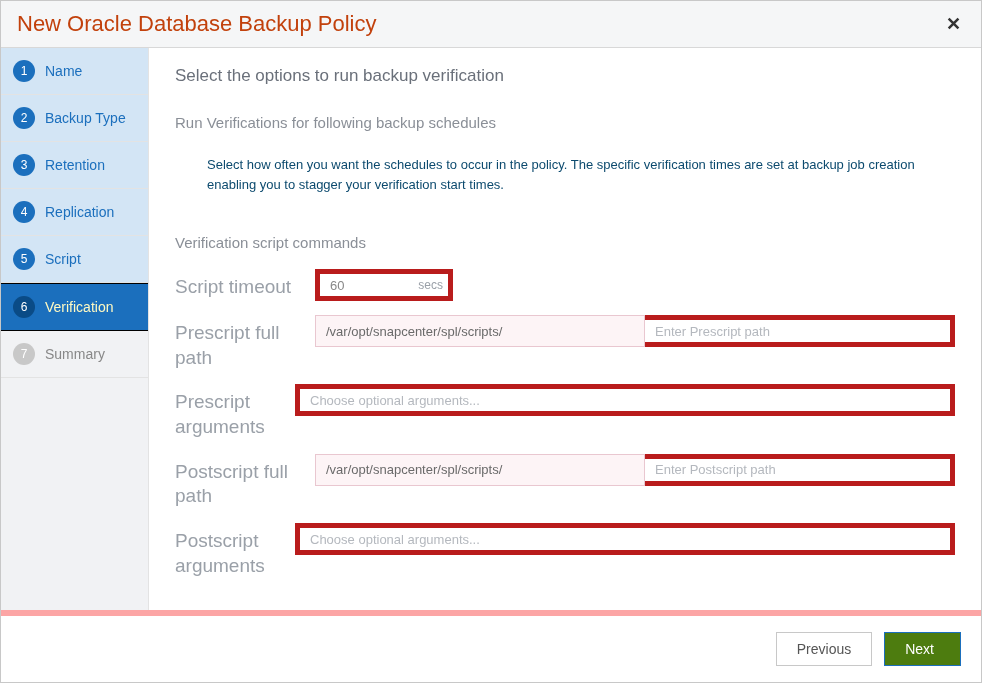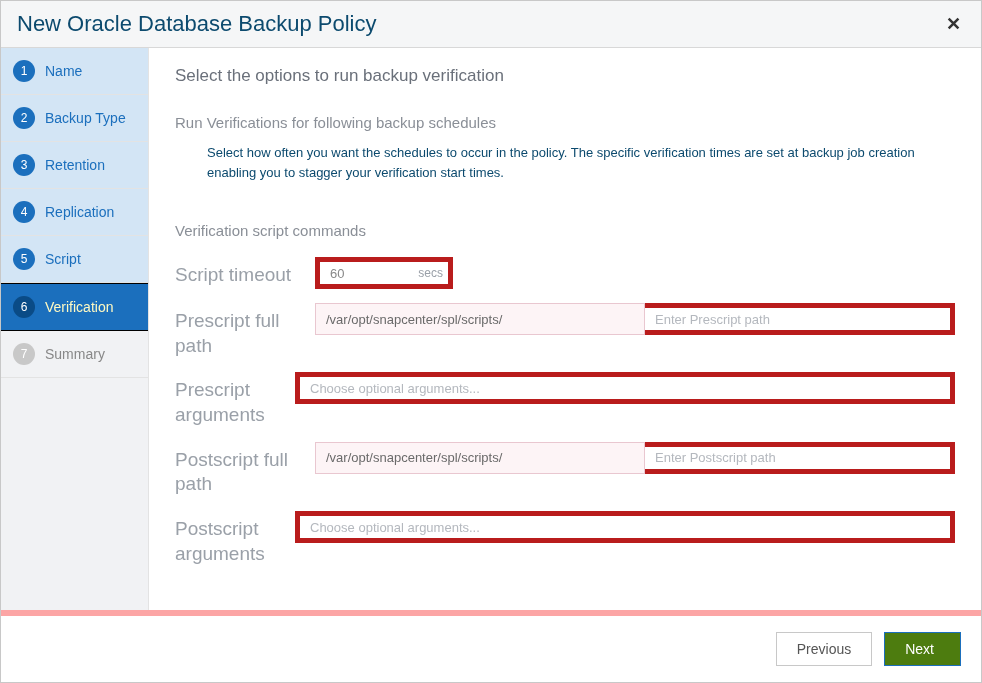--- a/index.html
+++ b/index.html
@@ -24,21 +24,21 @@
     background: #f5f6f7;
     border-bottom: 1px solid #d8d8d8;
     padding: 10px 16px;
     display: flex;
     align-items: center;
     justify-content: space-between;
   }
   .titlebar h1 {
     font-size: 22px;
     font-weight: 400;
-    color: #0c4a6e;
+    color: #c2410c;
   }
   .close-x {
     font-size: 18px;
     color: #333;
     cursor: pointer;
     padding: 0 4px;
     font-weight: bold;
   }
   .body {
     flex: 1;
@@ -105,21 +105,21 @@
   }
   .content h2 {
     font-size: 17px;
     font-weight: 400;
     color: #6a707a;
     margin-bottom: 28px;
   }
   .content .subhead {
     font-size: 15px;
     color: #8a8f97;
-    margin-bottom: 12px;
+    margin-bottom: 24px;
   }
   .content .desc {
     font-size: 13px;
     color: #0c4a6e;
     margin-bottom: 40px;
     line-height: 1.5;
     max-width: 740px;
     margin-left: 32px;
   }
   .section-title {

